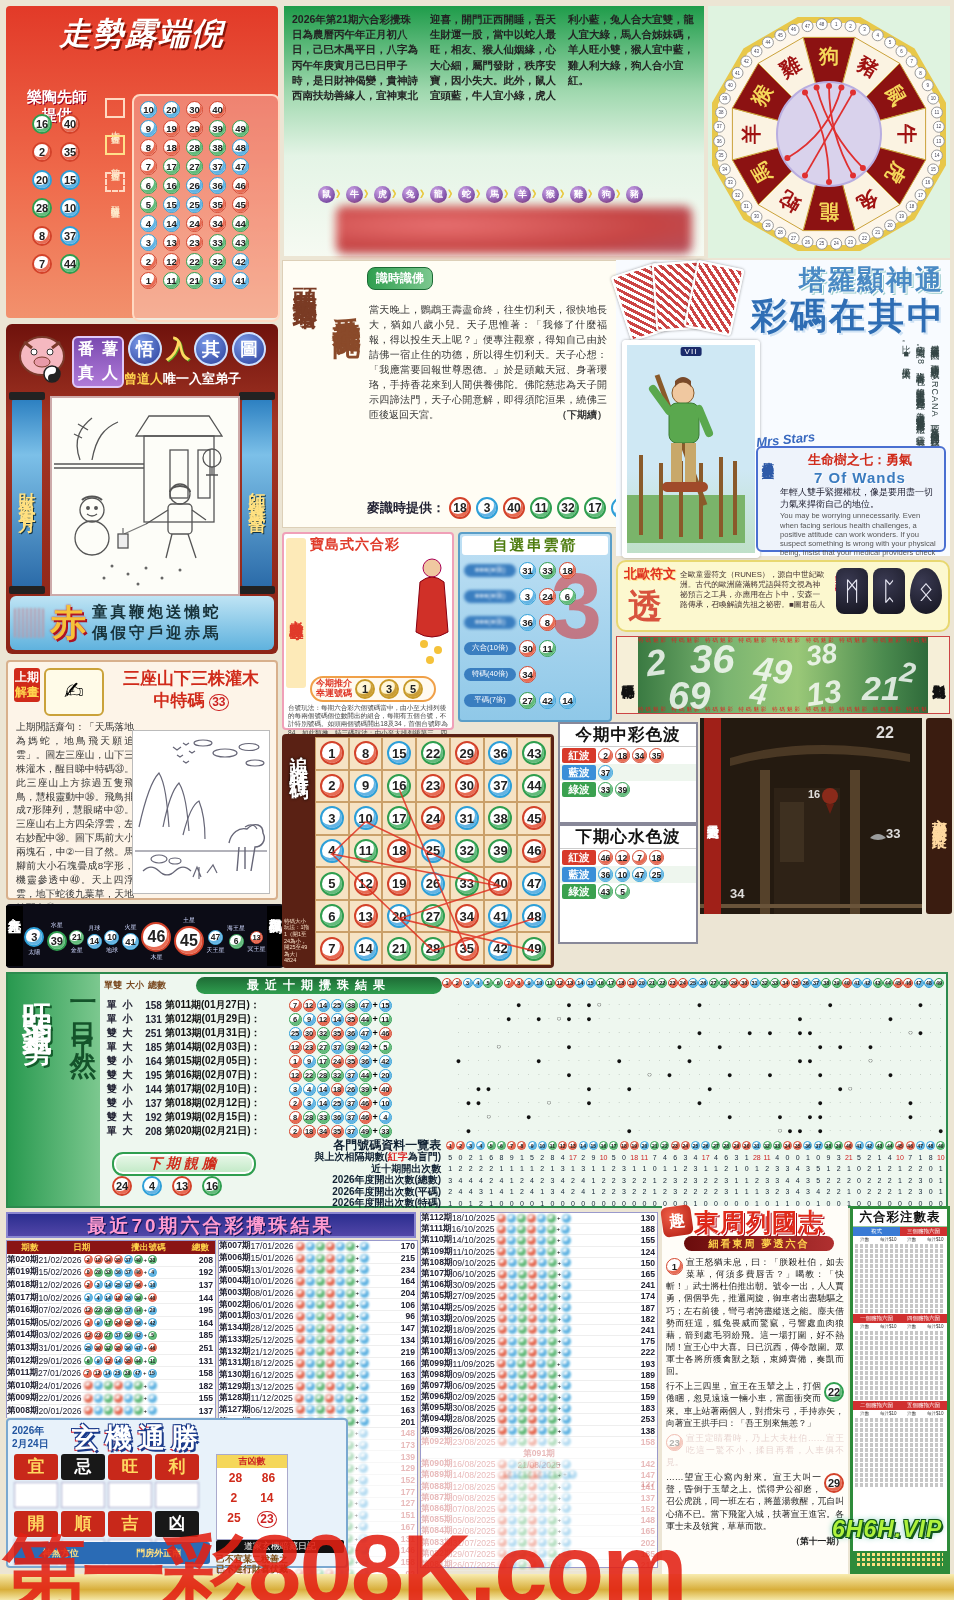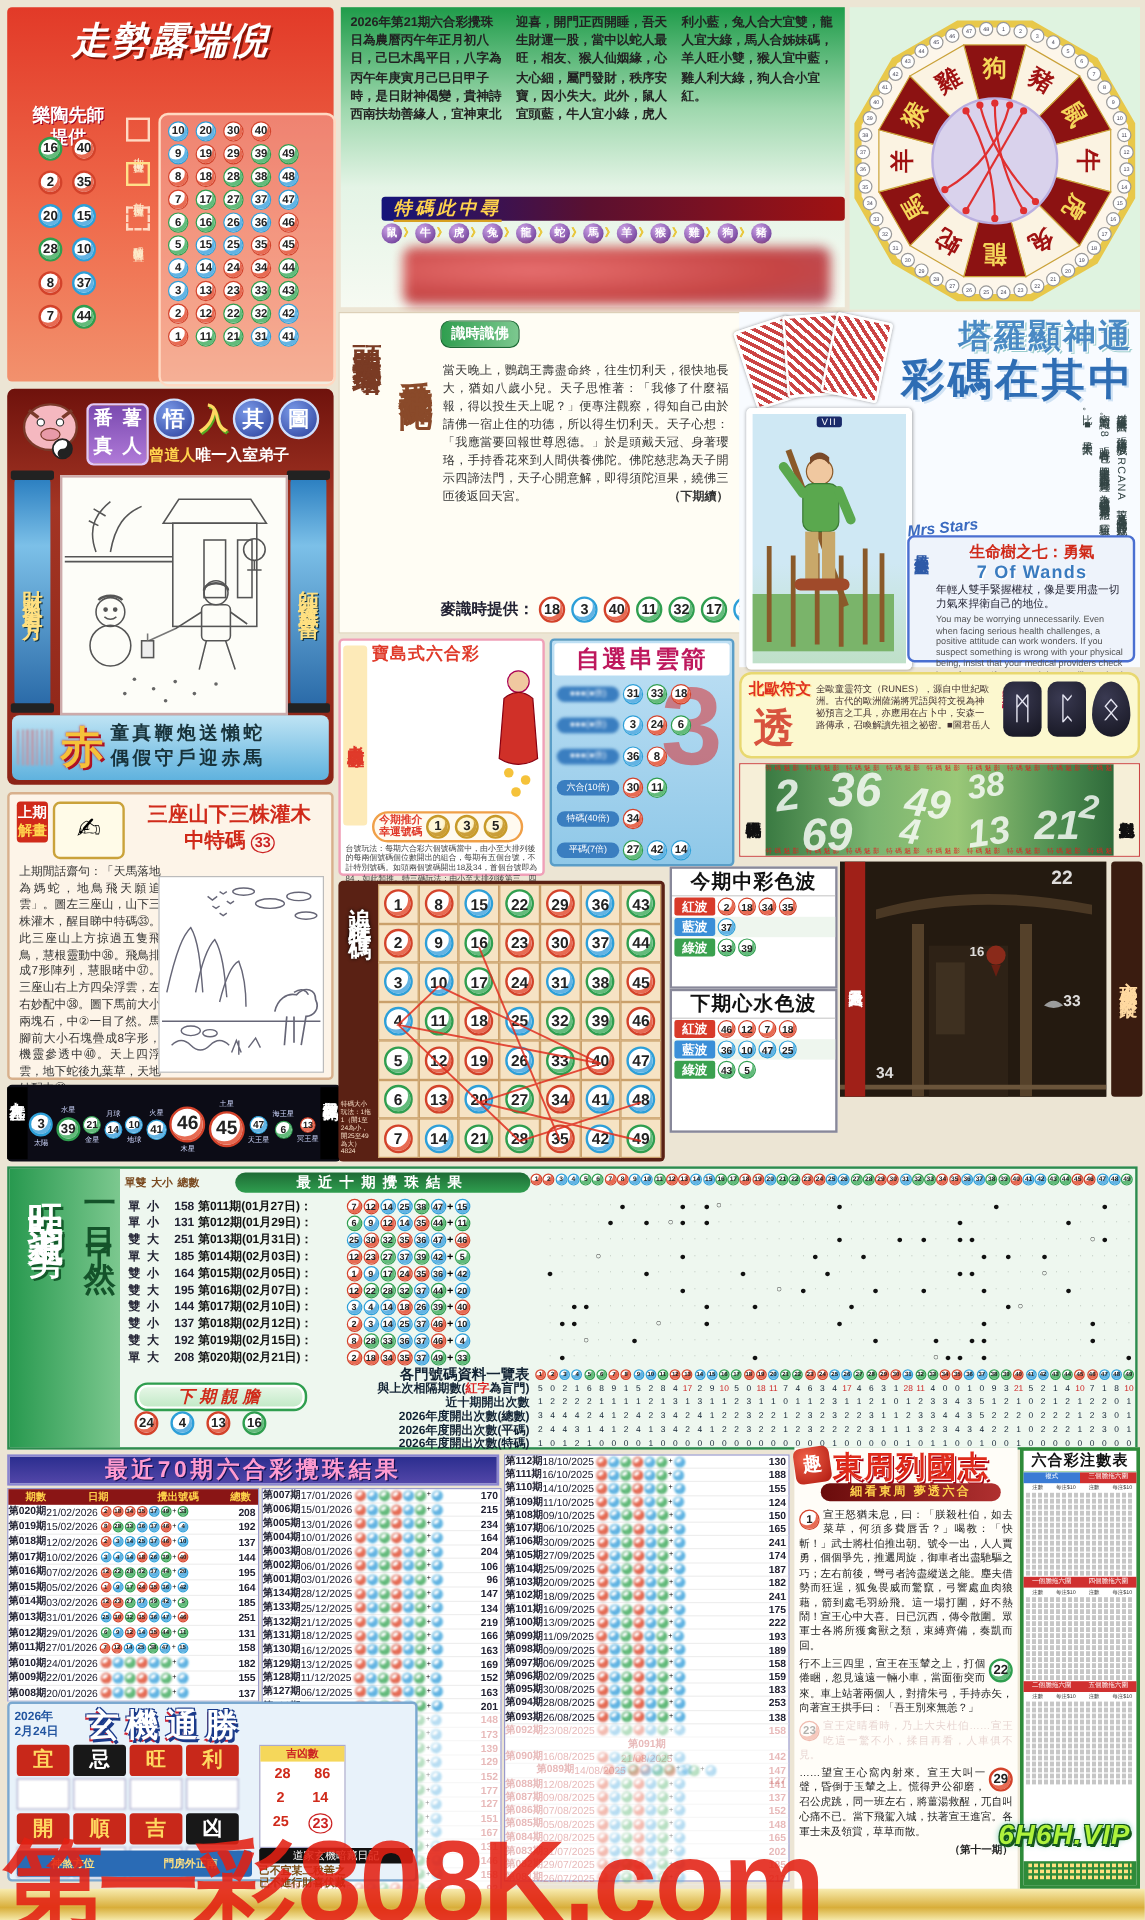--- a/index.html
+++ b/index.html
@@ -96,37 +96,37 @@
   .t-fan{position:absolute;left:4px;top:2px;width:130px;height:72px;}
   .t-fan i{position:absolute;width:44px;height:64px;background:repeating-linear-gradient(45deg,#c44 0 3px,#fff 3px 6px);border:2px solid #fff;box-shadow:0 0 3px #0006;border-radius:3px;}
   .t-card{position:absolute;left:6px;top:80px;width:128px;height:208px;background:linear-gradient(180deg,#cfe8f4 60%,#bfe0c8);border:5px solid #fff;box-shadow:0 0 3px #0005;border-radius:4px;}
   .t-vii{position:absolute;left:50%;transform:translateX(-50%);top:2px;background:#1a2a6a;color:#fff;font-size:8px;padding:0 4px;border-radius:2px;letter-spacing:1px;}
   .t-vert{position:absolute;right:8px;top:78px;width:188px;height:96px;writing-mode:vertical-rl;font-size:9px;line-height:1.6;color:#344;letter-spacing:1px;}
   .t-script{position:absolute;left:140px;top:172px;color:#3a6ac0;font-style:italic;font-weight:bold;font-size:13px;transform:rotate(-6deg);}
   .t-box{position:absolute;left:140px;top:186px;width:190px;height:106px;border:2px solid #4a6fd1;border-radius:6px;background:#eef3fb;padding:3px 4px 3px 22px;box-sizing:border-box;}
   .t-solver{position:absolute;left:2px;top:4px;bottom:4px;width:16px;writing-mode:vertical-rl;text-orientation:upright;color:#2e5aa8;font-weight:bold;font-size:12px;letter-spacing:1px;}
   .t-bt1{color:#d02a1a;font-weight:bold;font-size:13px;text-align:center;}
   .t-bt2{color:#3a7bbf;font-weight:bold;font-size:15px;text-align:center;letter-spacing:1px;text-shadow:1px 1px 0 #fff;}
-  .t-cn{font-size:9px;color:#223;line-height:1.3;margin-top:1px;font-family:Liberation Mono, monospace;}
+  .t-cn{font-size:9px;color:#223;line-height:1.3;margin-top:1px;}
   .t-en{font-size:7.6px;color:#555;line-height:1.22;margin-top:1px;}
   
   #p-treasure{left:282px;top:532px;width:172px;height:198px;background:#fff;border:2px solid #f0a0b8;border-radius:4px;}
   .tr-side{position:absolute;left:2px;top:4px;width:20px;height:150px;writing-mode:vertical-rl;text-orientation:upright;color:#e03a2a;font-weight:bold;font-size:14px;background:#fdeab8;border-radius:3px;text-align:center;letter-spacing:1px;}
   .tr-title{position:absolute;left:26px;top:2px;color:#e03a2a;font-weight:bold;font-size:14px;letter-spacing:1px;}
   .tr-box{position:absolute;left:26px;top:20px;width:108px;height:120px;border:2px solid #f5b8c8;border-radius:8px;padding:2px 4px;box-sizing:border-box;}
   .tr-lab{font-size:9px;color:#c06;font-weight:bold;}
   .tr-nums{font-size:19px;font-weight:bold;color:#d0301a;letter-spacing:6px;line-height:1.2;}
   .tr-nums .circ{border:2px solid #d0301a;border-radius:50%;padding:0 2px;letter-spacing:0;}
   .tr-lucky{position:absolute;left:26px;top:142px;width:126px;height:26px;border:2px solid #f0a048;border-radius:13px;display:flex;align-items:center;gap:3px;padding:0 4px;background:#fffaf0;box-sizing:border-box;}
   .tr-lucky b{font-size:9px;color:#e03a2a;line-height:1.1;}
   .tr-note{position:absolute;left:4px;top:170px;width:164px;font-size:6.6px;color:#444;line-height:1.25;}
   .tr-god{position:absolute;right:2px;top:18px;width:36px;height:120px;}
   
   #p-arrow{left:458px;top:532px;width:154px;height:190px;background:linear-gradient(180deg,#bfe0f4,#8fc8e8);border:2px solid #5a9ec8;border-radius:4px;}
-  .ar-title{background:#fff;margin:2px;text-align:center;color:#be185d;font-weight:bold;font-size:20px;letter-spacing:2px;border-radius:3px;}
+  .ar-title{background:#fff;margin:2px;text-align:center;color:#4d7c0f;font-weight:bold;font-size:15px;letter-spacing:2px;border-radius:3px;}
   .ar-big{position:absolute;right:8px;top:26px;font-size:92px;font-weight:bold;color:rgba(220,30,30,.5);line-height:1;z-index:2;}
   .ar-rows{position:relative;margin:2px 4px;z-index:3;}
   .ar-row{display:flex;align-items:center;gap:3px;height:26px;}
   .ar-pill{width:52px;height:13px;border-radius:7px;background:#3a7ec0;color:#fff;font-size:7.5px;display:flex;align-items:center;justify-content:center;white-space:nowrap;}
   .ar-pill.blurpill{filter:blur(1.5px);}
   
   #p-runes{left:616px;top:560px;width:334px;height:72px;background:#fcf8cf;border:2px solid #e8d870;border-radius:10px;}
   .ru-title{position:absolute;left:6px;top:3px;color:#e03020;font-weight:bold;font-size:13px;text-shadow:1px 1px 0 #fd8;}
   .ru-big{position:absolute;left:10px;top:22px;font-size:34px;font-weight:bold;color:#d02a1a;opacity:.8;}
   .ru-body{position:absolute;left:62px;top:8px;width:148px;font-size:7.8px;color:#433;line-height:1.3;}
@@ -364,23 +364,20 @@
         <span class="ball g s17">11</span>
         <span class="ball g s17">21</span>
         <span class="ball b s17">31</span>
         <span class="ball b s17">41</span>
       </div>
     </div>
 </div>
 
 <div class="panel" id="p-zodiac">
   <div class="z-art">2026年第21期六合彩攪珠日為農曆丙午年正月初八日，己巳木禺平日，八字為丙午年庚寅月己巳日甲子時，是日財神偈變，貴神詩西南扶劫善緣人，宜神東北迎喜，開門正西開睡，吾天生財運一股，當中以蛇人最旺，相友、猴人仙姻緣，心大心細，屬門發財，秩序安寶，因小失大。此外，鼠人宜頭藍，牛人宜小綠，虎人利小藍，兔人合大宜雙，龍人宜大綠，馬人合姊妹碼，羊人旺小雙，猴人宜中藍，雞人利大綠，狗人合小宜紅。</div>
-  <div class="z-banner">
-      <span>特碼此中尋</span>
-    </div>
   <div class="z-row">
       <span class="zchar">鼠</span>
       <span class="zsep">》</span>
       <span class="zchar">牛</span>
       <span class="zsep">》</span>
       <span class="zchar">虎</span>
       <span class="zsep">》</span>
       <span class="zchar">兔</span>
       <span class="zsep">》</span>
       <span class="zchar">龍</span>
@@ -3236,21 +3233,21 @@
         <span class="ball s8 blurball b"></span>
         <span class="ball s8 blurball g"></span>
         <span class="ball s8 blurball r"></span>
         <span class="ball s8 blurball b"></span>
         <span class="ball s8 blurball g"></span>
         <span class="plus" style="font-size: 6px;">+</span>
         <span class="ball s8 blurball b"></span>
       </span>
       <span class="c4">142</span>
     </div>
-    <div class="r70row fade" style="height: 10.2px; padding-left: 26px;">
+    <div class="r70row fade" style="height: 10.2px;">
       <span class="c1">第089期</span>
       <span class="c2">14/08/2025</span>
       <span class="cb">
         <span class="ball s8 blurball r"></span>
         <span class="ball s8 blurball b"></span>
         <span class="ball s8 blurball g"></span>
         <span class="ball s8 blurball r"></span>
         <span class="ball s8 blurball b"></span>
         <span class="ball s8 blurball g"></span>
         <span class="plus" style="font-size: 6px;">+</span>

